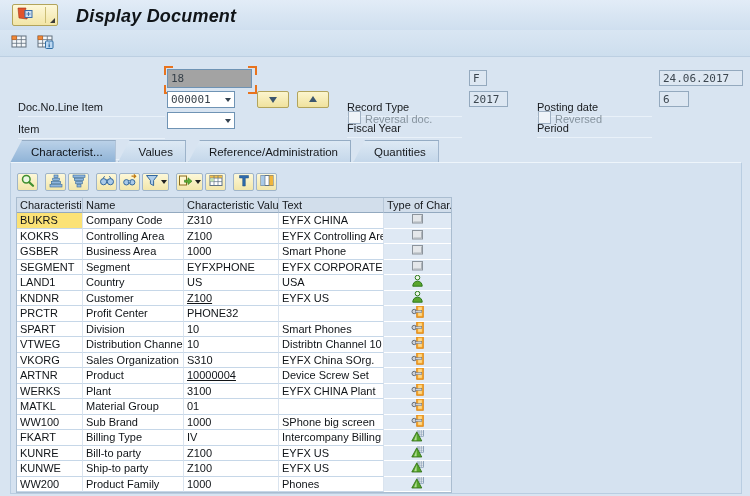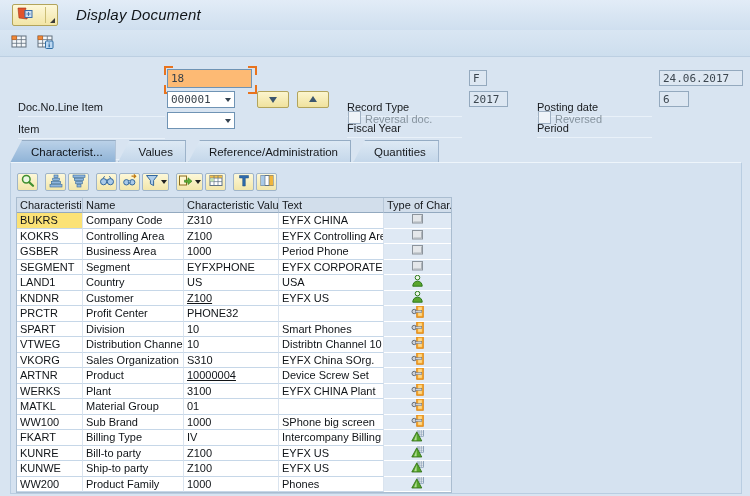--- a/index.html
+++ b/index.html
@@ -7,34 +7,34 @@
     background:#d8e4f1;font-family:"Liberation Sans",sans-serif;font-size:11px;color:#16191d;}
   
   .titlebar{position:absolute;left:0;top:0;width:750px;height:30px;
     background:linear-gradient(#e2ecf7,#cfdfef);border-bottom:1px solid #b3c6da;}
   .menu-btn{position:absolute;left:12px;top:4px;width:46px;height:22px;
     background:linear-gradient(#fdf8da,#f2e5a6);border:1px solid #b2a45c;border-radius:2px;
     display:flex;align-items:center;padding-left:3px;box-sizing:border-box;cursor:default;}
   .menu-btn .corner{position:absolute;right:2px;bottom:2px;width:0;height:0;
     border-left:5px solid transparent;border-bottom:5px solid #3a3a3a;}
   .menu-btn .sep{position:absolute;right:11px;top:2px;bottom:2px;width:1px;background:#cbbd76;}
-  .page-title{position:absolute;left:76px;top:6px;font-size:15px;font-weight:normal;
+  .page-title{position:absolute;left:76px;top:6px;font-size:18px;font-weight:bold;
     font-style:italic;letter-spacing:.2px;color:#101418;}
   
   .app-toolbar{position:absolute;left:0;top:30px;width:750px;height:26px;
     background:linear-gradient(#d9e6f3,#cddeee);border-bottom:1px solid #bccfe2;}
   .app-toolbar .tbtn{position:absolute;top:3px;width:22px;height:20px;border:none;
     background:transparent;padding:1px;cursor:default;}
   
   .lbl{position:absolute;white-space:nowrap;color:#16191d;}
   .ruled{border-bottom:1px solid #e9f1f9;padding-bottom:3px;margin-top:29px;}
   .fld{position:absolute;box-sizing:border-box;font-family:"DejaVu Sans Mono",monospace;
     font-size:11px;color:#3c464f;padding:1px 3px;white-space:nowrap;overflow:hidden;}
   .ro{background:#dde7f2;border:1px solid #94a9be;}
-  .inp{background:#fdba74;border:1px solid #6f93b4;color:#37414a;}
+  .inp{background:#a3a3a3;border:1px solid #6f93b4;color:#37414a;}
   .selectbox{position:absolute;box-sizing:border-box;background:#fff;border:1px solid #6f93b4;
     display:flex;align-items:center;justify-content:space-between;padding:0 3px;
     font-family:"DejaVu Sans Mono",monospace;color:#37414a;cursor:default;}
   .dd-arrow{width:0;height:0;border:3.5px solid transparent;border-top:4.5px solid #33414f;margin-top:4px;}
   .focus-corner{position:absolute;width:7px;height:7px;border:2px solid var(--focus_frame,#e8731e);}
   .fc-tl{border-right:none;border-bottom:none;}
   .fc-tr{border-left:none;border-bottom:none;}
   .fc-bl{border-right:none;border-top:none;}
   .fc-br{border-left:none;border-top:none;}
   .spin-btn{position:absolute;box-sizing:border-box;width:32px;height:17px;
@@ -279,21 +279,21 @@
               <span><svg width="13" height="13" viewBox="0 0 13 13">
                   <rect x="1.5" y="2.5" width="10" height="8.5" fill="#e4e7ea" stroke="#8c949c"></rect>
                   <path d="M2.5 10 H10.5 V3.5" stroke="#aeb4ba" fill="none"></path>
                 </svg></span>
             </div>
           </div>
           <div class="grow">
             <div class="gcell">GSBER</div>
             <div class="gcell">Business Area</div>
             <div class="gcell"><span>1000</span></div>
-            <div class="gcell">Period Phone</div>
+            <div class="gcell">Smart Phone</div>
             <div class="gcell icon-cell">
               <span><svg width="13" height="13" viewBox="0 0 13 13">
                   <rect x="1.5" y="2.5" width="10" height="8.5" fill="#e4e7ea" stroke="#8c949c"></rect>
                   <path d="M2.5 10 H10.5 V3.5" stroke="#aeb4ba" fill="none"></path>
                 </svg></span>
             </div>
           </div>
           <div class="grow">
             <div class="gcell">SEGMENT</div>
             <div class="gcell">Segment</div>

